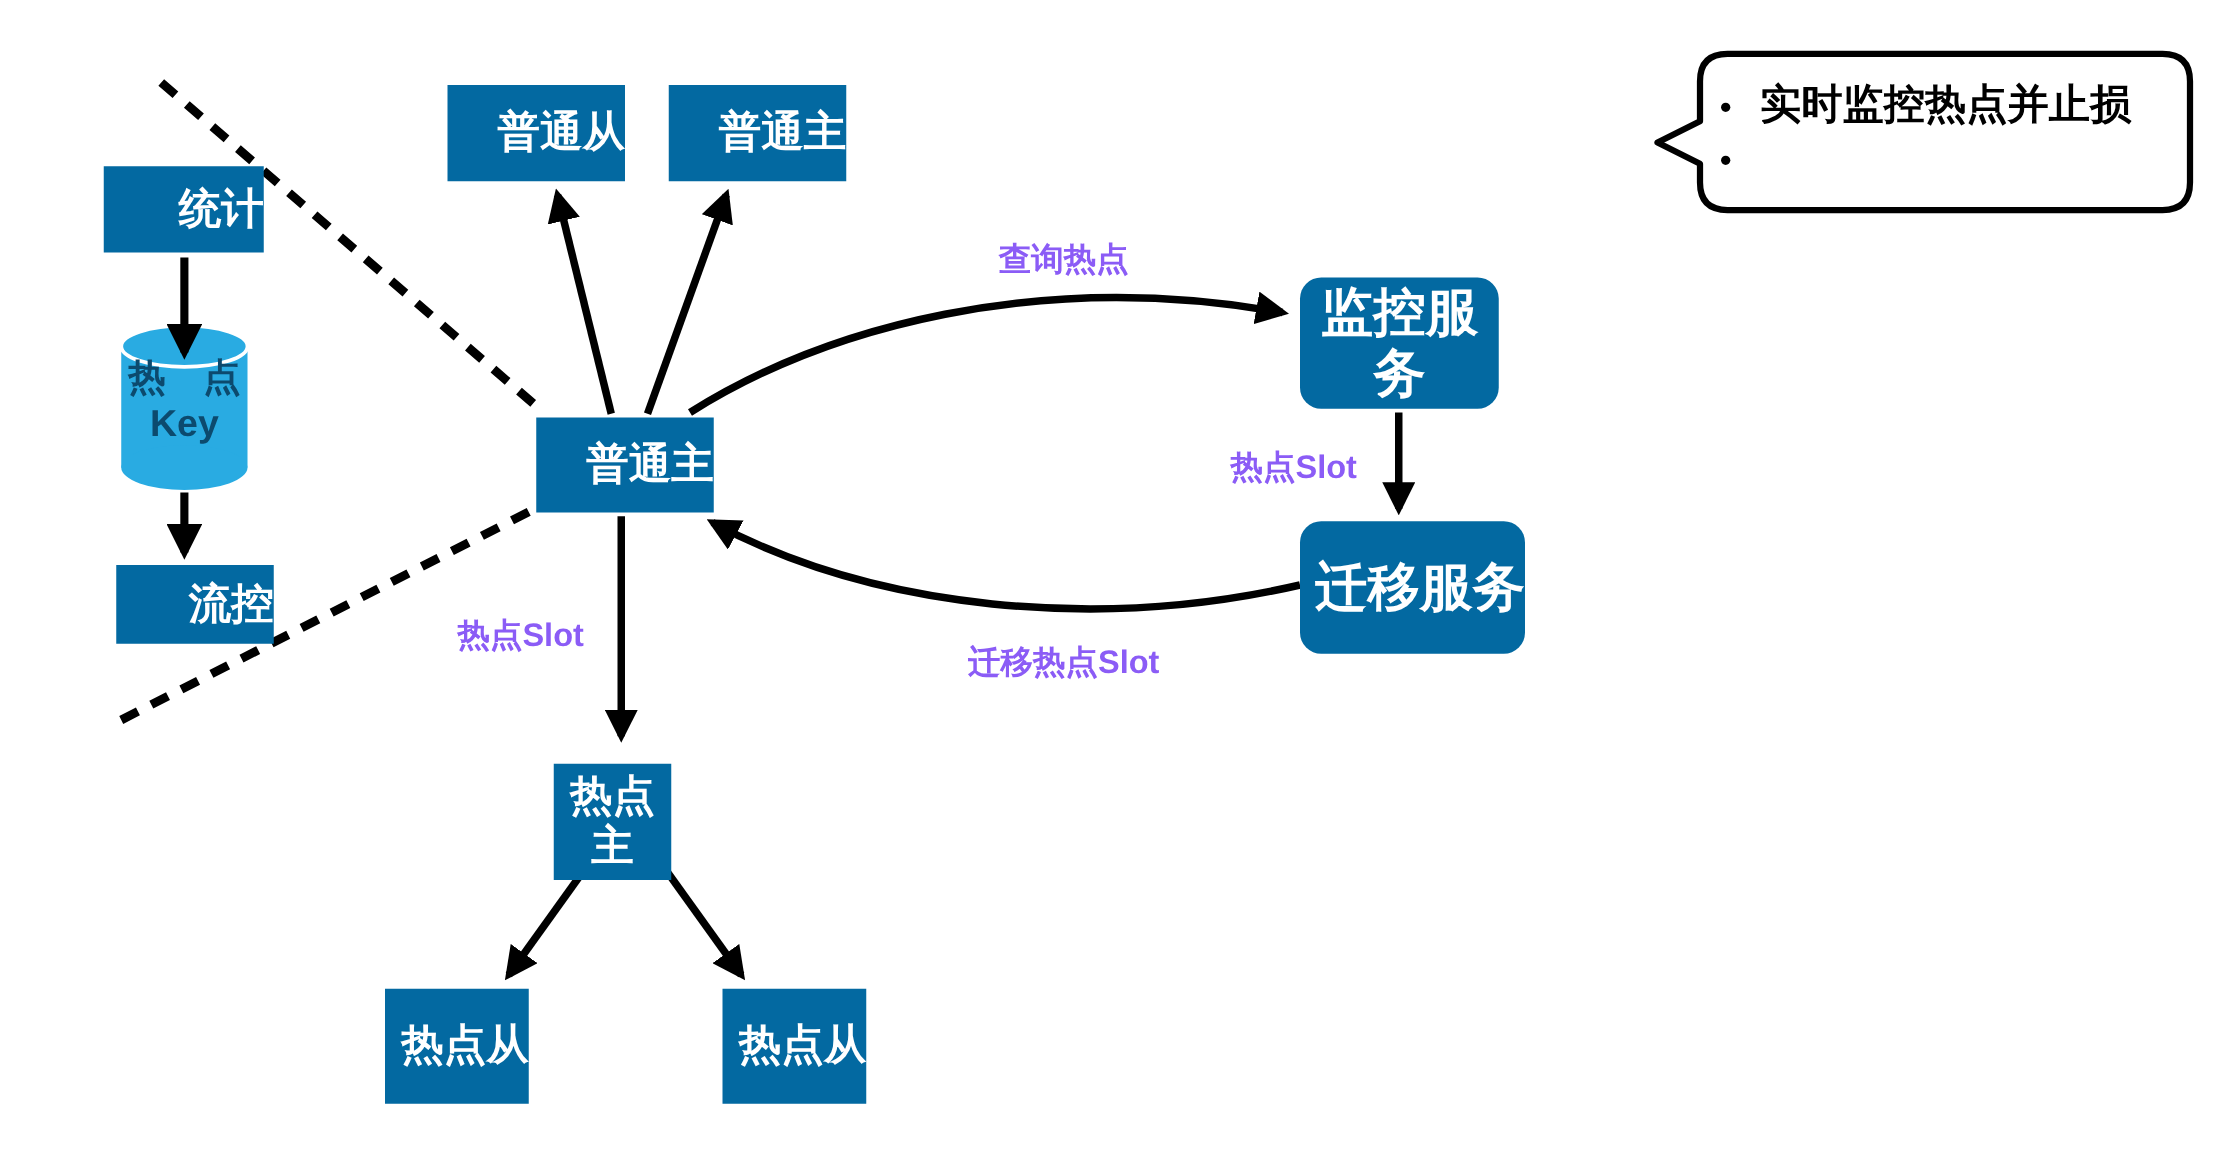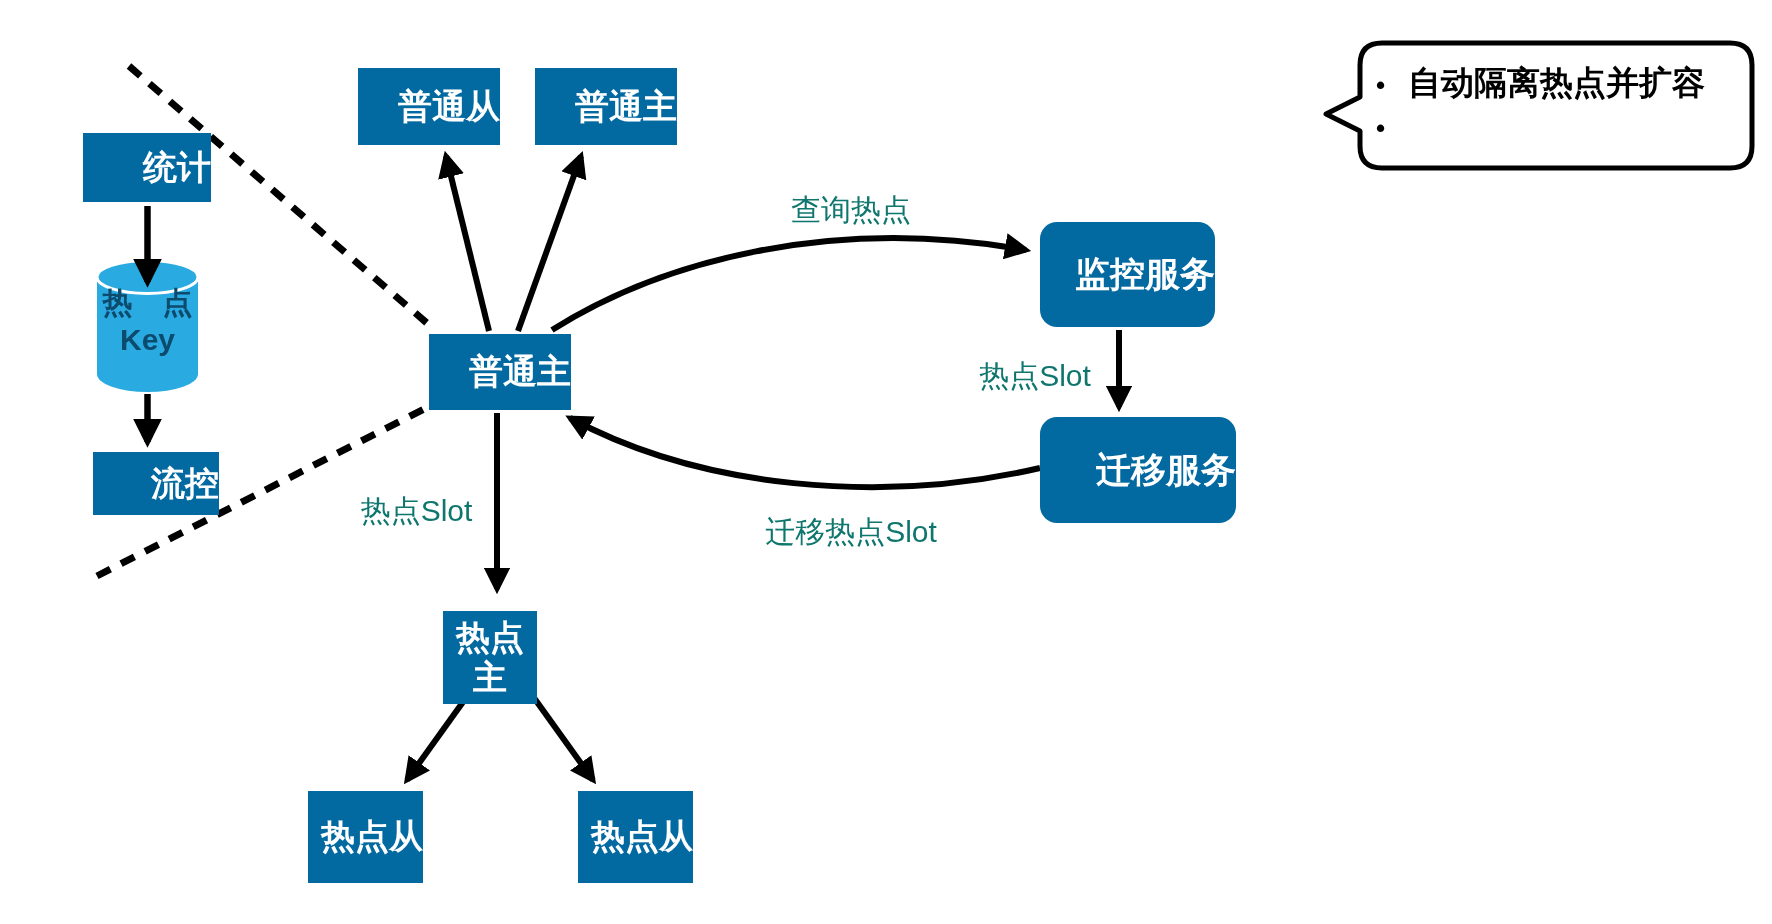--- a/index.html
+++ b/index.html
@@ -6,28 +6,28 @@
   #canvas{
     position:relative;width:1772px;height:924px;background:#ffffff;overflow:hidden;
     font-family:"Liberation Sans","DejaVu Sans",sans-serif;
   }
   #wires{position:absolute;left:0;top:0;width:1772px;height:924px;}
   .node{
     position:absolute;background:#0369a1;color:#ffffff;font-weight:bold;
     display:flex;align-items:center;justify-content:flex-end;
     font-size:34px;text-align:center;line-height:1.15;
   }
-  .node.rounded{border-radius:17px;font-size:35px;padding-left:16px;}
+  .node.rounded{border-radius:17px;font-size:42px;}
   .cyl-text{
     position:absolute;color:#0c4a6e;font-weight:bold;font-size:30px;
     display:flex;flex-direction:column;align-items:center;justify-content:center;
     line-height:1.25;text-align:center;
   }
   .edge-label{
-    position:absolute;color:#0f766e;font-weight:normal;font-size:30px;
+    position:absolute;color:#8b5cf6;font-weight:bold;font-size:26px;
     white-space:nowrap;
   }
   .center{text-align:center;}
   .right{text-align:center;}
   .callout{
     position:absolute;left:1360px;top:43px;width:392px;height:125px;
     display:flex;flex-direction:column;justify-content:center;
   }
   .callout ul{list-style:none;margin:0;padding:0 0 0 16px;}
   .callout li{
@@ -123,21 +123,21 @@
   <div class="edge-label right" style="left:960px;top:356px;width:150px;">热点Slot</div>
 
   <div class="edge-label center" style="left:750px;top:512px;width:202px;">迁移热点Slot</div>
 
   <div class="edge-label right" style="left:340px;top:491px;width:153px;">热点Slot</div>
 
   <div class="callout">
     <ul>
       <li>
         <span class="bullet">•</span>
-        <span>自动隔离热点并扩容</span>
+        <span>实时监控热点并止损</span>
       </li>
       <li>
         <span class="bullet">•</span>
       </li>
     </ul>
   </div>
 
 </div>
 
 </body></html>

